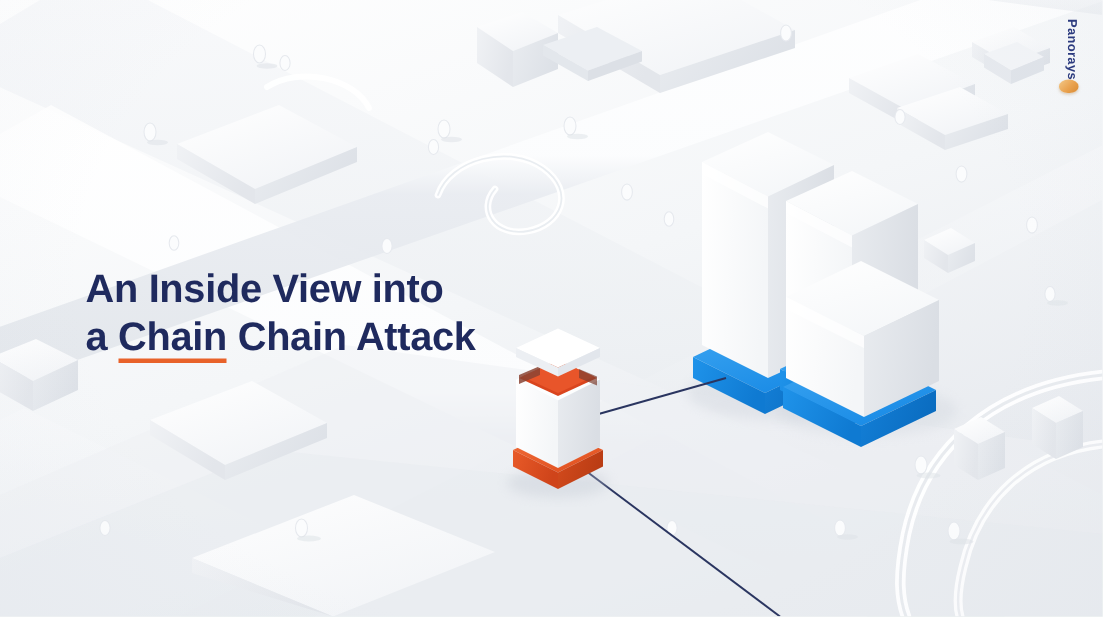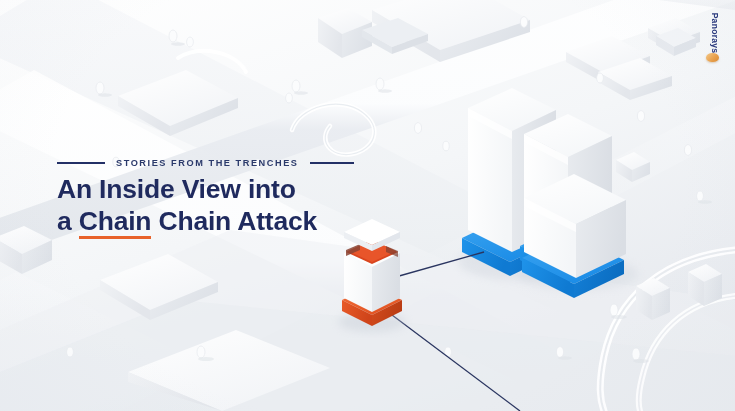--- a/index.html
+++ b/index.html
@@ -38,21 +38,21 @@
   .rule.left  { width:48px; }
   .rule.right { width:44px; }
   .eyebrow {
     font-size:9.2px;
     letter-spacing:1.55px;
     font-weight:700;
     color:#2b3a6b;
     white-space:nowrap;
   }
   .headline {
-    margin-top:3px;
+    margin-top:22px;
     font-size:26.5px;
     line-height:1.20;
     font-weight:700;
     color:#1f2a5e;
     letter-spacing:-0.2px;
     white-space:nowrap;
   }
   .headline .u {
     position:relative;
     display:inline-block;
@@ -405,25 +405,20 @@
         <polygon points="344,232 372,219 400,232 372,245" fill="#ffffff"></polygon>
         <polygon points="344,232 372,245 372,251 344,238" fill="#eceff3"></polygon>
         <polygon points="372,245 400,232 400,238 372,251" fill="#e2e6ec"></polygon>
       </g>
     </svg>
 
     <div style="position:absolute;inset:0;background:radial-gradient(ellipse 700px 520px at 50% 45%, rgba(255,255,255,0) 45%, rgba(205,212,222,.25) 100%);pointer-events:none;"></div>
   </div>
 
   <div class="textblock">
-    <div class="eyebrow-row">
-      <span class="rule left"></span>
-      <span class="eyebrow">STORIES FROM THE TRENCHES</span>
-      <span class="rule right"></span>
-    </div>
 
     <h1 class="headline">
       <span>An Inside View into</span><br>
       <span>a </span><span class="u">Chain</span><span> Chain Attack</span>
     </h1>
   </div>
 
   <div class="logo">
     <div class="logo-text">Panorays</div>
     <div class="logo-mark"></div>

